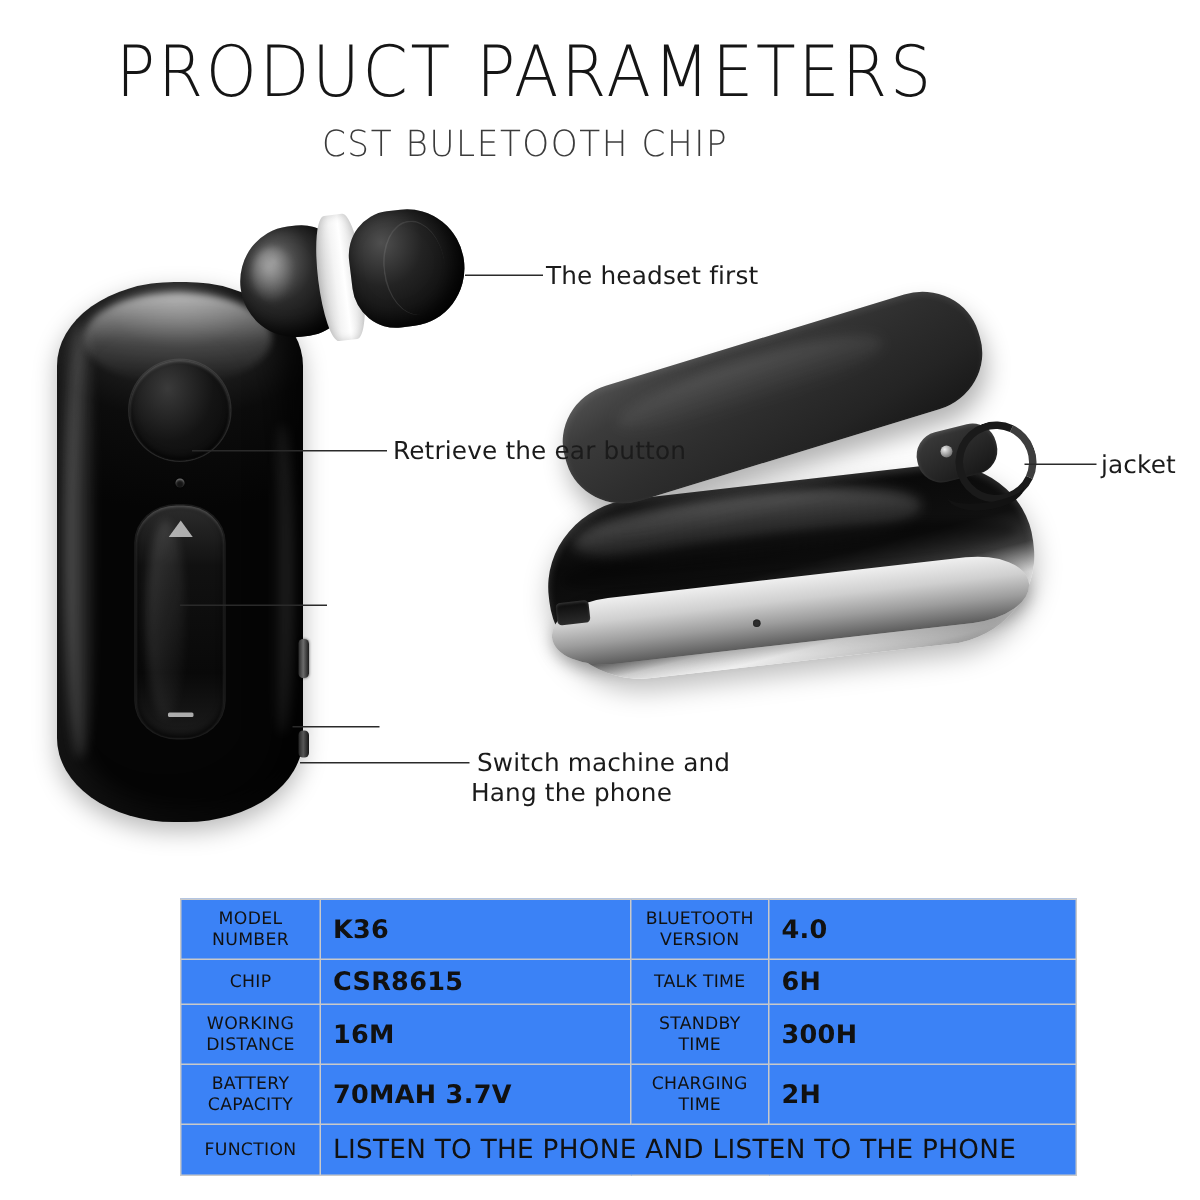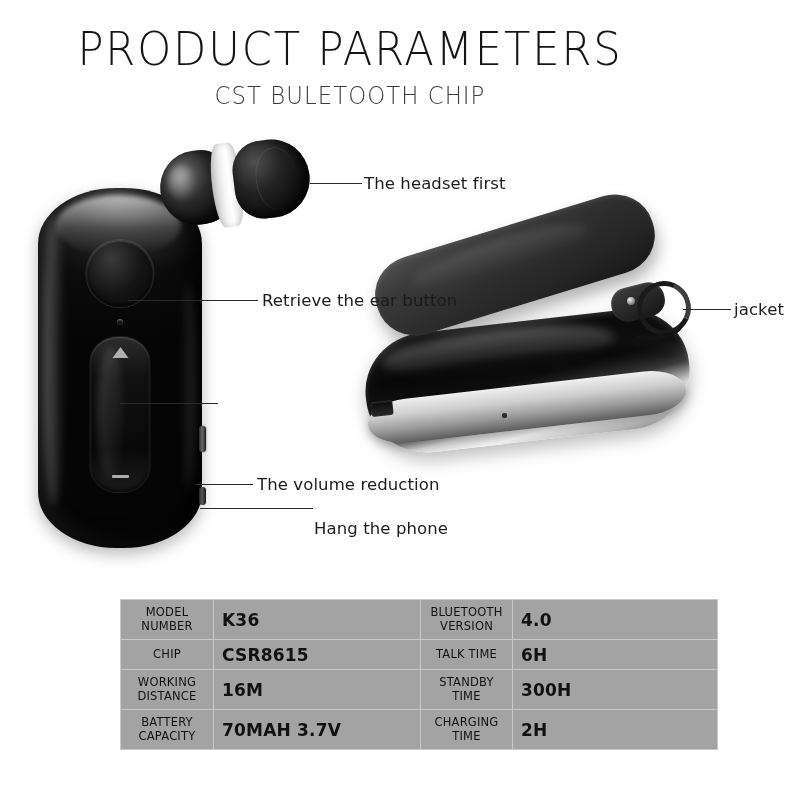--- a/index.html
+++ b/index.html
@@ -359,21 +359,21 @@
     background: #2a2a2a;
   }
 
   
   #spec-table {
     position: absolute;
     left: 120px; top: 599px;
     width: 597px;
     border-collapse: collapse;
     table-layout: fixed;
-    background: #a3a3a3;
+    background: #3b82f6;
   }
   #spec-table td {
     border: 1px solid #c9c9c9;
     padding: 0 8px;
     vertical-align: middle;
     font-family: "DejaVu Sans", sans-serif;
     color: #111;
   }
   td.key {
     text-align: center;
@@ -459,22 +459,22 @@
   <div class="leader" style="left:120px; top:273px; width:98px;"></div>
   <div class="leader" style="left:195px; top:354px; width:58px;"></div>
   <div class="leader" style="left:200px; top:378px; width:113px;"></div>
   <div class="leader" style="left:683px; top:179px; width:48px;"></div>
 
   <div class="callout" style="left:262px; top:161px;">Retrieve the ear button</div>
 
   <div class="callout" style="left:364px; top:44px;">The headset first</div>
 
 
-  <div class="callout" style="left:257px; top:345px;">The volume reduction</div>
-
+
+  <div class="callout" style="left:318px; top:369px;">Switch machine and</div>
 
   <div class="callout" style="left:314px; top:389px;">Hang the phone</div>
 
   <div class="callout" style="left:734px; top:170px;">jacket</div>
 </div>
 
 <table id="spec-table">
   <colgroup>
     <col style="width:93px">
     <col style="width:207px">
@@ -499,14 +499,18 @@
       <td class="val">16M</td>
       <td class="key">STANDBY TIME</td>
       <td class="val">300H</td>
     </tr>
     <tr class="r-tall">
       <td class="key">BATTERY<br>CAPACITY</td>
       <td class="val">70MAH   3.7V</td>
       <td class="key">CHARGING TIME</td>
       <td class="val">2H</td>
     </tr>
+    <tr class="r-last">
+      <td class="key">FUNCTION</td>
+      <td class="val-wide" colspan="3">LISTEN TO THE PHONE AND LISTEN TO THE PHONE</td>
+    </tr>
   </tbody>
 </table>
 
 </body></html>

